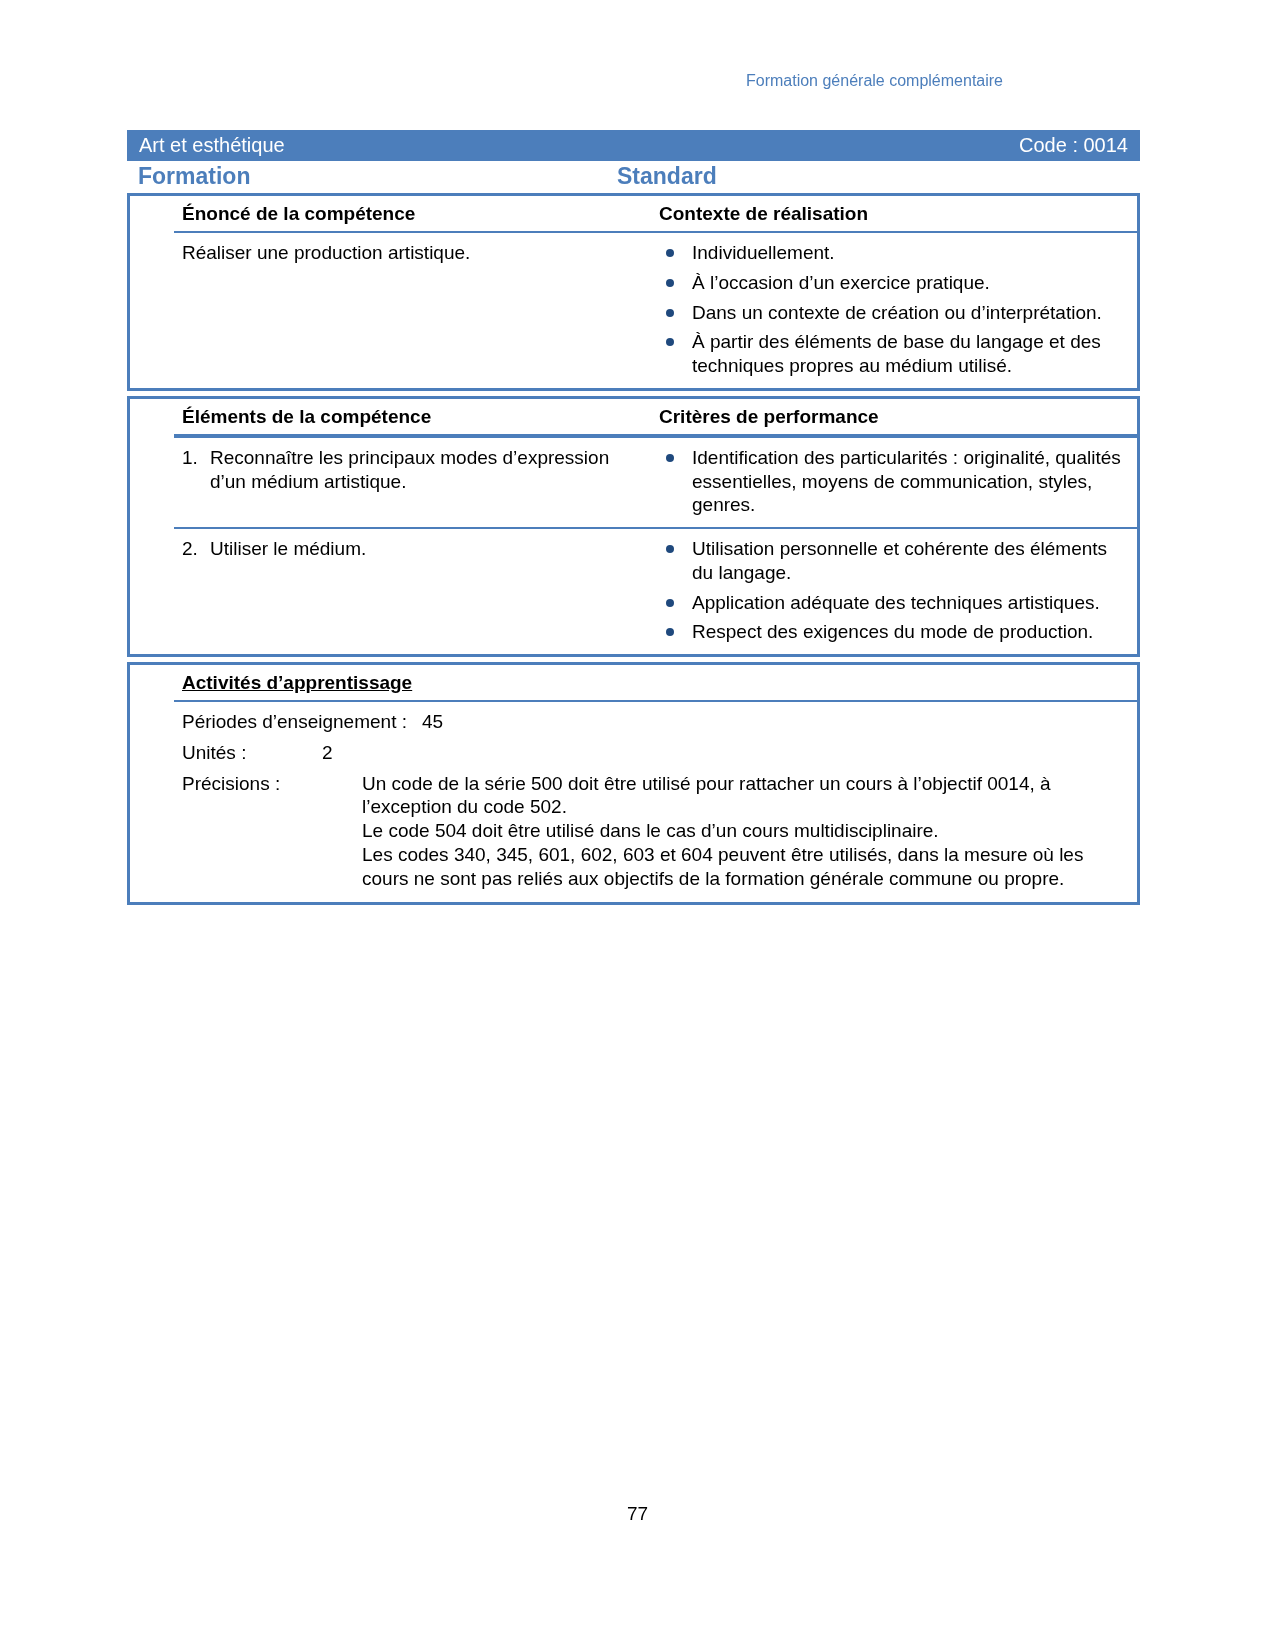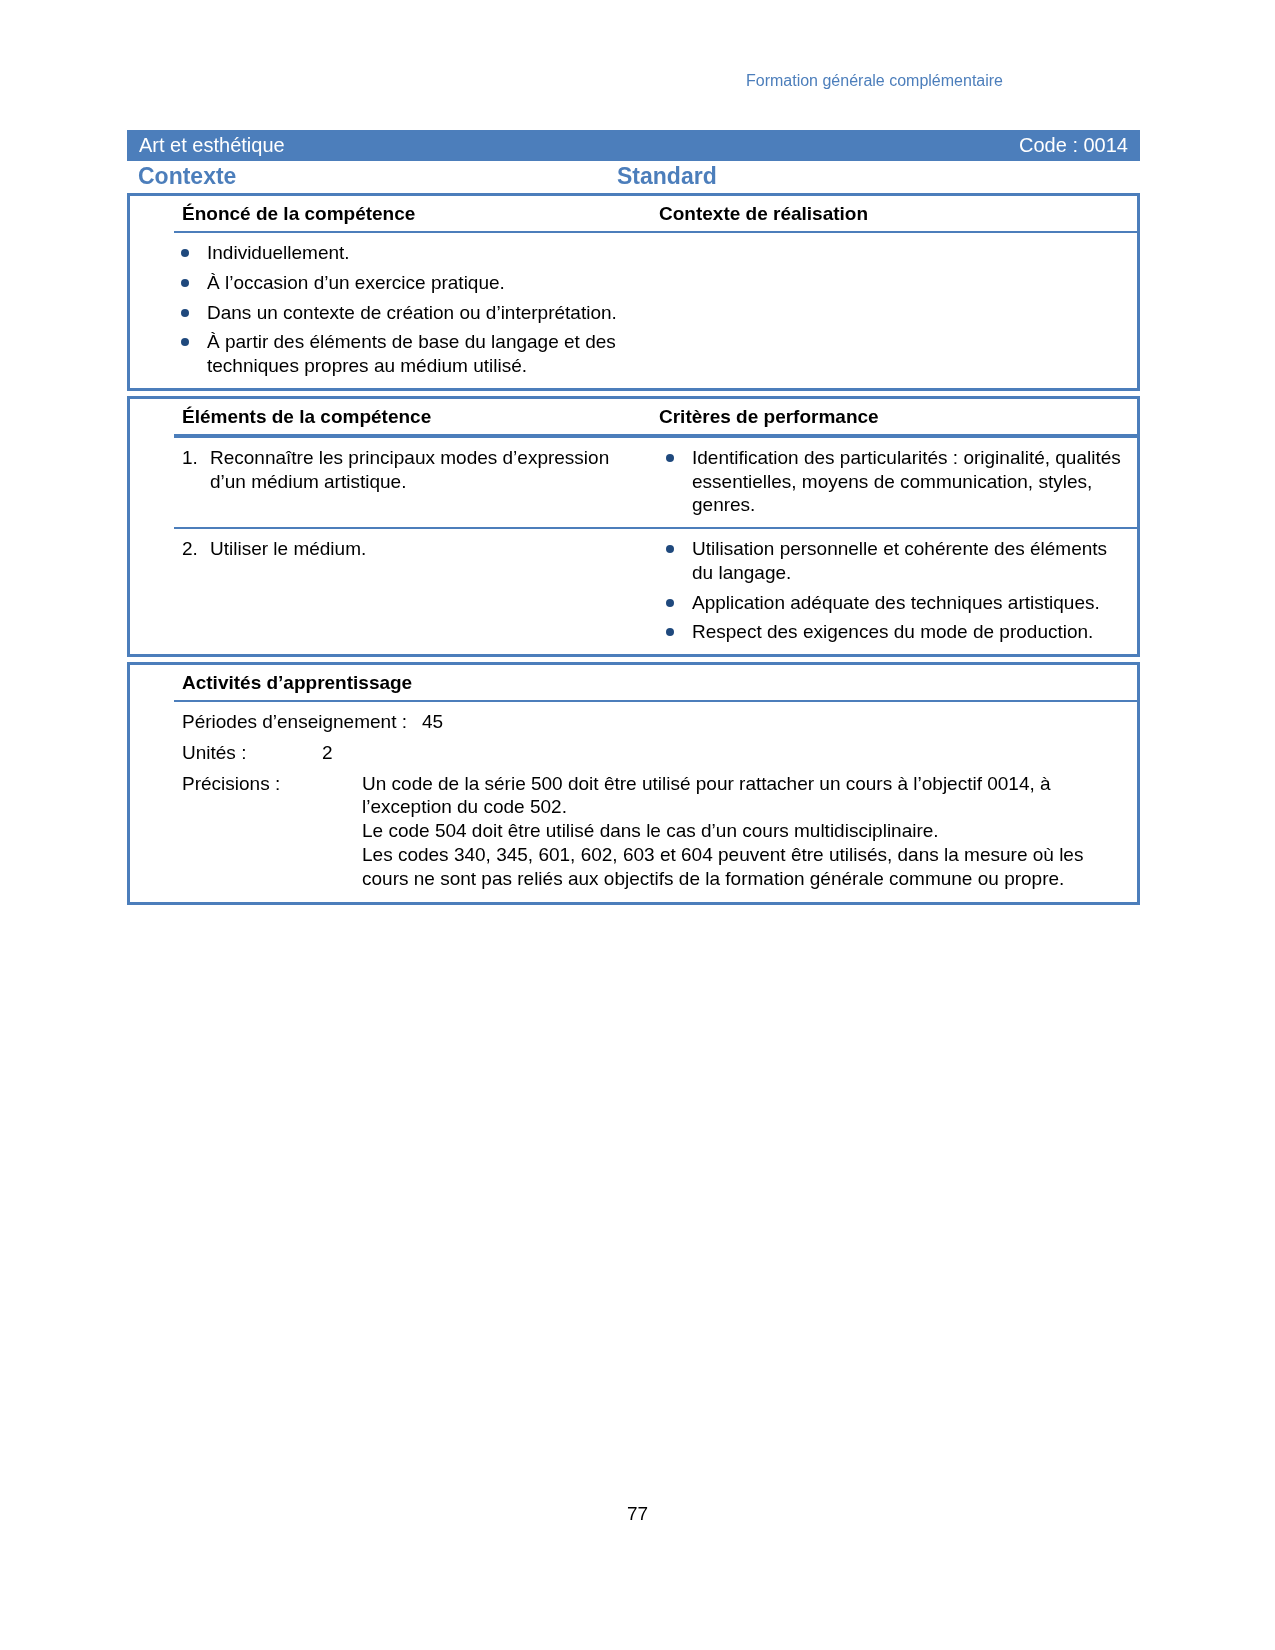--- a/index.html
+++ b/index.html
@@ -125,20 +125,21 @@
   .elem-row:first-of-type { border-top: none; }
   .min-body-1 { min-height: 128px; }
   .min-row-1  { min-height: 78px; }
   .min-row-2  { min-height: 86px; }
 
   .act-header {
     font-weight: bold;
     font-size: 19px;
     padding: 7px 12px 6px 8px;
     border-bottom: 2px solid #4C7EBB;
+    text-decoration: underline;
   }
   .act-body {
     padding: 8px 10px 12px 8px;
     font-size: 19px;
     line-height: 1.25;
   }
   .act-row {
     display: flex;
     align-items: flex-start;
     margin-bottom: 7px;
@@ -171,32 +172,33 @@
   <div class="doc-header">Formation générale complémentaire</div>
 
   <div class="content">
 
     <div class="title-bar">
       <span>Art et esthétique</span>
       <span>Code : 0014</span>
     </div>
 
     <div class="col-headings">
-      <span class="objectif">Contexte</span>
+      <span class="objectif">Formation</span>
       <span class="standard">Standard</span>
     </div>
 
     <div class="tables">
 
       <section class="tbl">
         <div class="row2 tbl-header">
           <div class="cell left">Énoncé de la compétence</div>
           <div class="cell right">Contexte de réalisation</div>
         </div>
         <div class="row2 tbl-body min-body-1">
+          <div class="cell left">Réaliser une production artistique.</div>
           <div class="cell right">
             <ul class="bullets">
               <li><span class="dot"></span><span>Individuellement.</span></li>
               <li><span class="dot"></span><span>À l’occasion d’un exercice pratique.</span></li>
               <li><span class="dot"></span><span>Dans un contexte de création ou d’interprétation.</span></li>
               <li><span class="dot"></span><span>À partir des éléments de base du langage et des techniques propres au médium utilisé.</span></li>
             </ul>
           </div>
         </div>
       </section>

